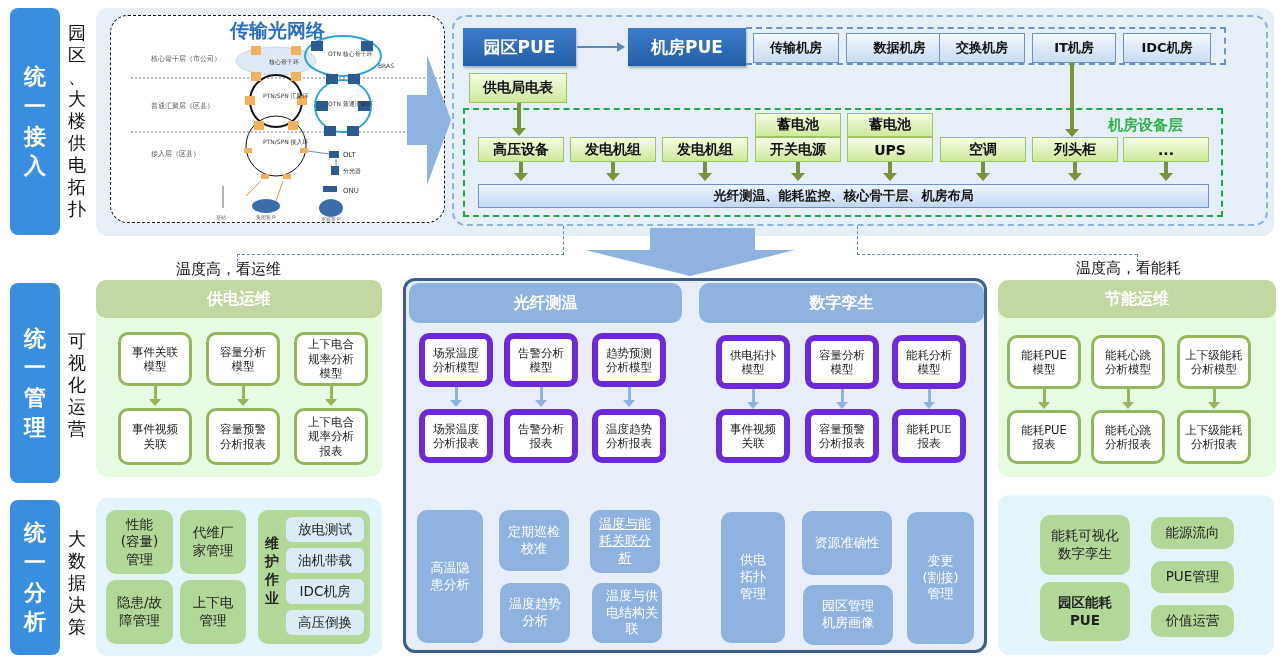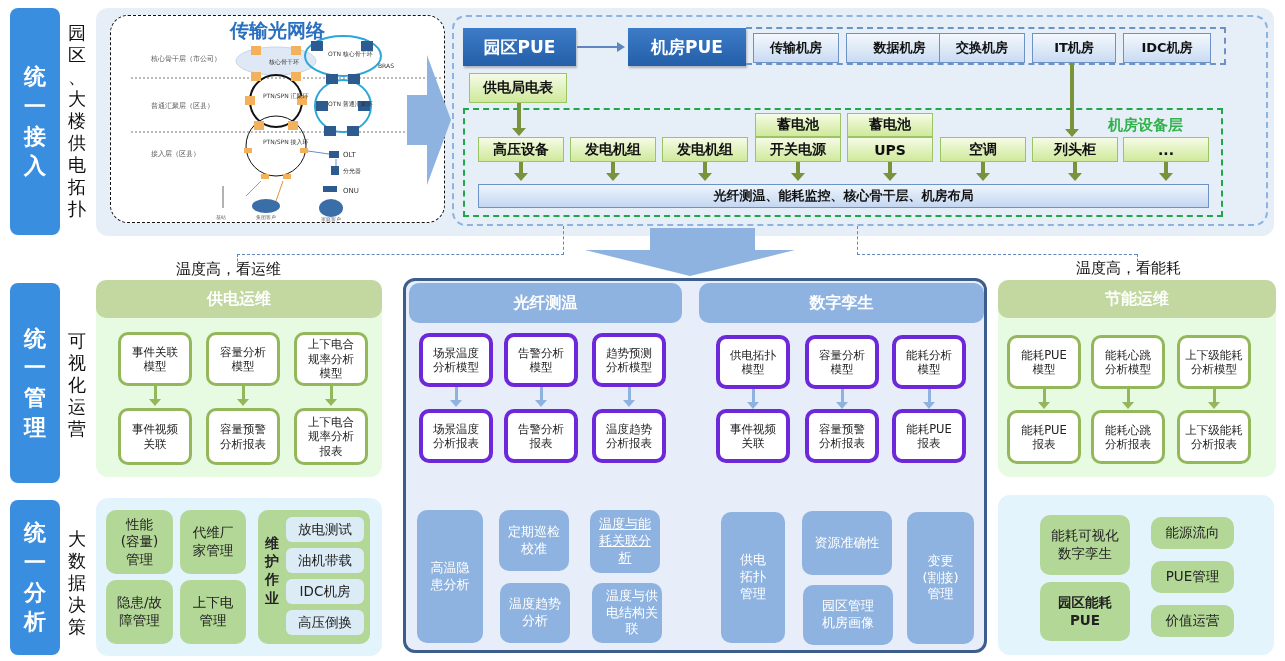--- a/index.html
+++ b/index.html
@@ -22,21 +22,21 @@
   .eq-layer { left: 1108px; top: 116px; font-size: 15px; font-weight: bold; color: #2fb34a; }
   .mon-bar { left: 478px; top: 184px; width: 731px; height: 24px; background: linear-gradient(#eef4fc, #c4d7f1); border: 1px solid #6d93c6; font-size: 13px; font-weight: bold; display: flex; align-items: center; justify-content: center; color: #111; }
   .garrow { position: absolute; width: 4px; background: #78933a; }
   .garrow::after { content: ""; position: absolute; left: -5px; bottom: -7px; border-left: 7px solid transparent; border-right: 7px solid transparent; border-top: 8px solid #78933a; }
   
   .hint { font-size: 15px; color: #111; }
   .mgmt-green-bg { background: #e6fbe2; }
   .mgmt-green-head { position: absolute; left: 0; top: 0; right: 0; height: 38px; background: #c2d8a0; border-radius: 10px; color: #fff; font-size: 16px; font-weight: bold; display: flex; align-items: center; justify-content: center; }
   .node { position: absolute; width: 74px; background: #fff; border-radius: 10px; font-size: 11.5px; color: #222; display: flex; align-items: center; justify-content: center; text-align: center; line-height: 1.25; padding: 2px; }
   .node.g { border: 3px solid #93b75a; }
-  .node.b { border: 4px solid #6d28d9; }
+  .node.b { border: 6px solid #6d28d9; font-family: Liberation Serif, serif; }
   .varrow { position: absolute; width: 3px; }
   .varrow::after { content: ""; position: absolute; left: -5px; bottom: -6px; border-left: 6.5px solid transparent; border-right: 6.5px solid transparent; border-top: 7px solid; border-top-color: inherit; }
   .varrow.g { background: #93b75a; border-top-color: #93b75a; }
   .varrow.b { background: #8fb3e0; border-top-color: #8fb3e0; }
   .center-frame { left: 403px; top: 278px; width: 584px; height: 375px; border: 3px solid #3d5e8c; border-radius: 12px; background: #e7eef9; }
   .blue-head { position: absolute; top: 2px; height: 40px; background: #8fb3e0; border-radius: 10px; color: #fff; font-weight: bold; font-size: 16px; display: flex; align-items: center; justify-content: center; }
   .ana-blue { position: absolute; background: #8fb3e0; border-radius: 10px; color: #fff; font-size: 13px; text-align: center; display: flex; align-items: center; justify-content: center; line-height: 1.3; padding: 2px; }
   .ana-green { position: absolute; background: #b2d796; border-radius: 10px; color: #222; font-size: 13.5px; text-align: center; display: flex; align-items: center; justify-content: center; line-height: 1.3; }
   .ana-light { position: absolute; background: #dcecf6; border-radius: 6px; color: #222; font-size: 13.5px; display: flex; align-items: center; justify-content: center; }
   .ana-bg { background: #e4f4fd; }

